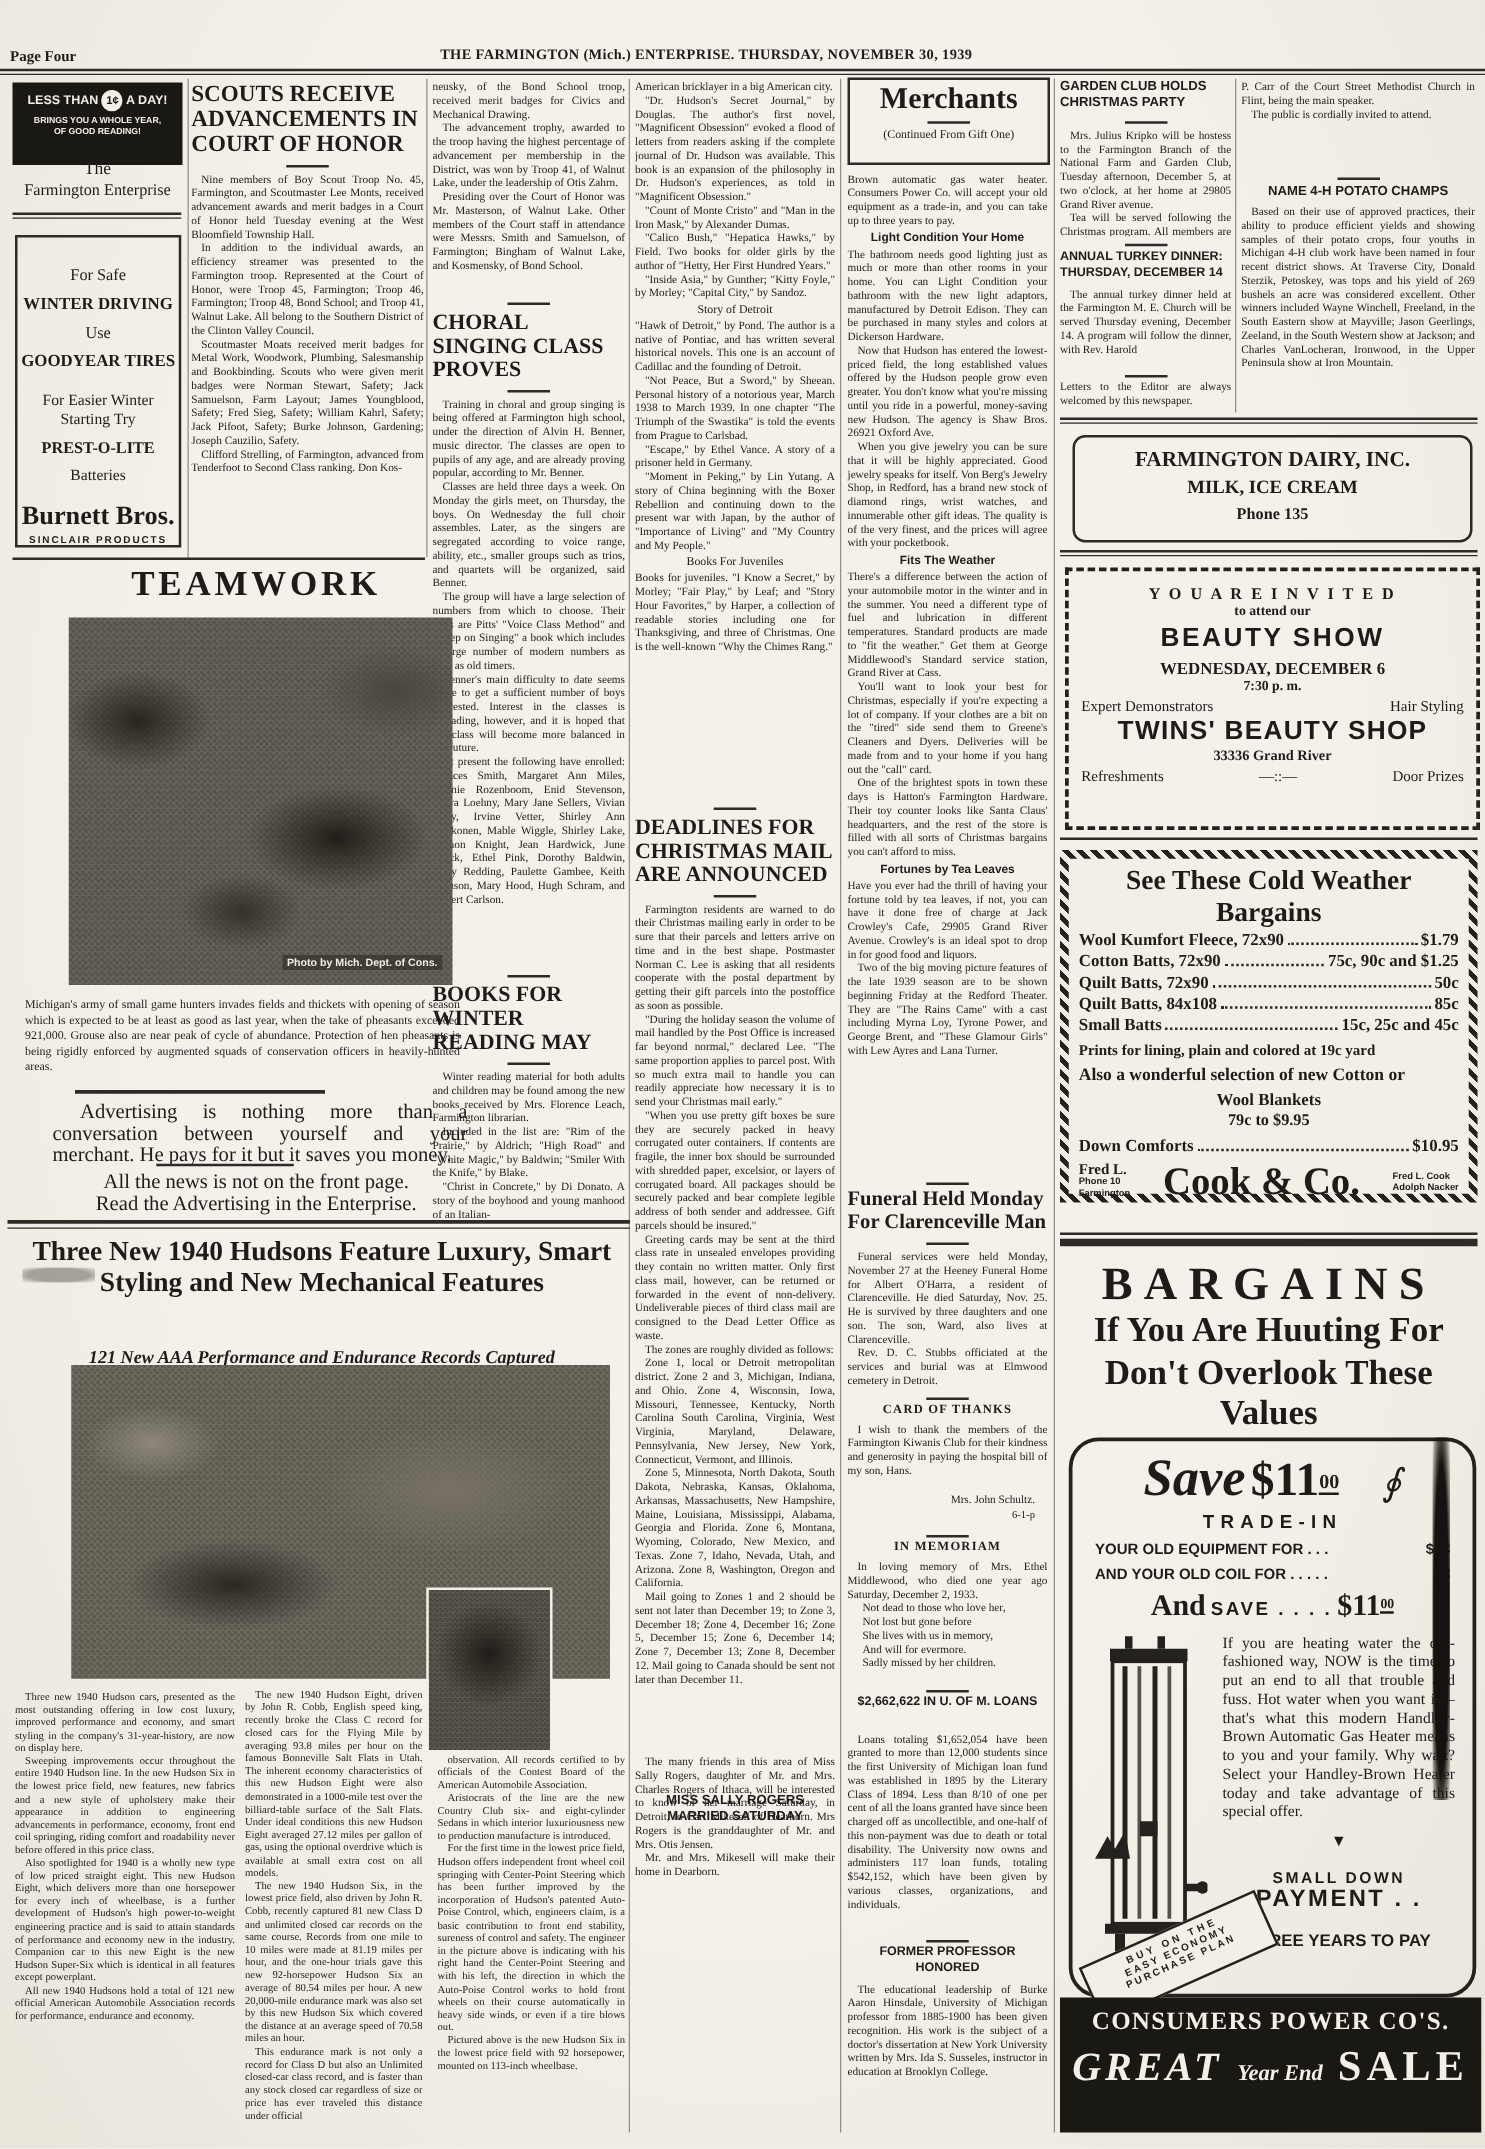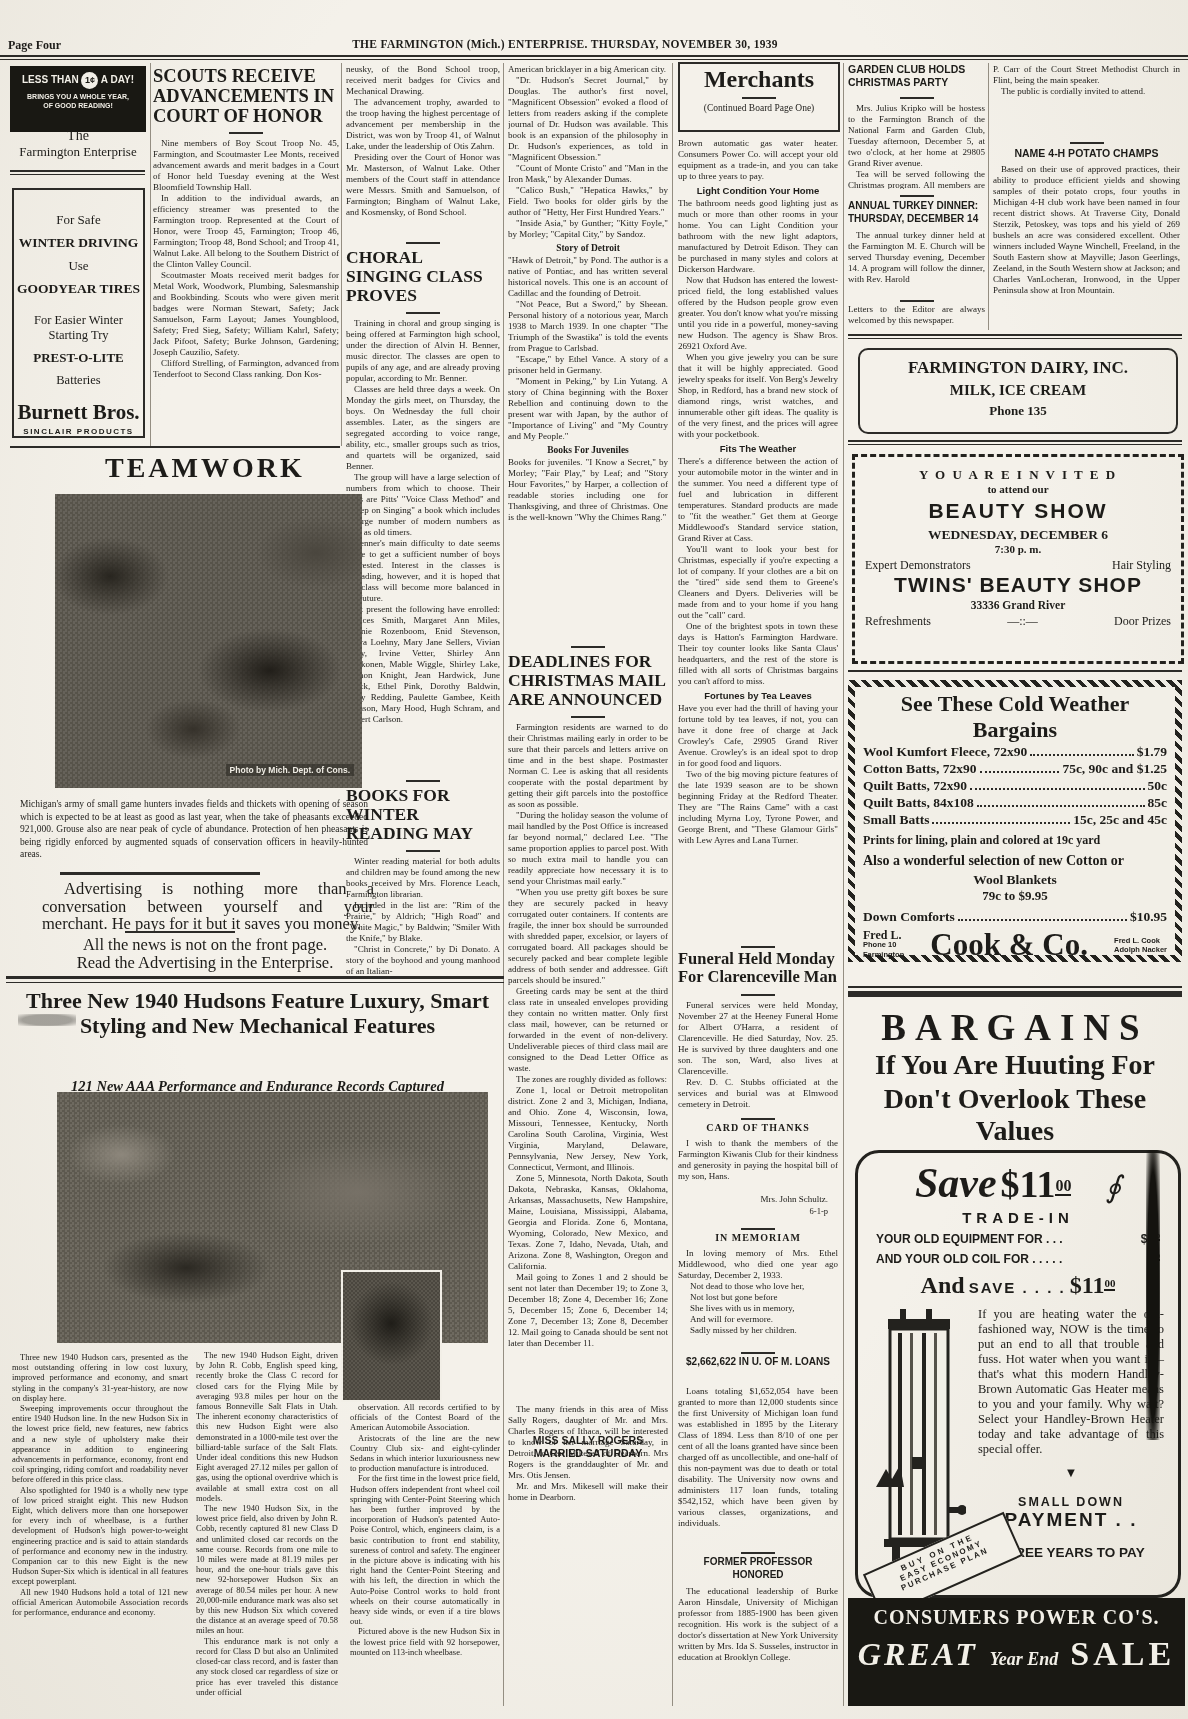--- a/index.html
+++ b/index.html
@@ -14,21 +14,21 @@
   .first-flush p:first-child{text-indent:0;}
   .hud p{font-size:8.5px;line-height:10.2px;}
   .hl-serif{font-family:"Liberation Serif",serif;font-weight:bold;}
   .hl-sans{font-family:"Liberation Sans",sans-serif;font-weight:bold;}
   .ctr{text-align:center;}
   .sep{height:2px;background:#2c2b28;width:34px;margin:4px auto;}
   .vrule{position:absolute;width:1px;background:#948e82;}
   .hrule{position:absolute;background:#2c2b28;}
   .drule{position:absolute;border-top:2px solid #2c2b28;border-bottom:1px solid #2c2b28;height:2px;}
   .sub{font-family:"Liberation Sans",sans-serif;font-weight:bold;font-size:9.5px;text-align:center;margin:3px 0 2px;text-indent:0 !important;}
-  .subserif{font-weight:bold;font-size:9.5px;text-align:center;margin:3px 0 2px;}
+  .subserif{font-weight:normal;font-size:9.5px;text-align:center;margin:3px 0 2px;}
   .photo{background:
     radial-gradient(ellipse 90px 60px at 18% 28%, #28251f 0%, transparent 65%),
     radial-gradient(ellipse 120px 70px at 70% 60%, #211e19 0%, transparent 60%),
     radial-gradient(ellipse 80px 50px at 45% 80%, #35312a 0%, transparent 60%),
     radial-gradient(ellipse 100px 60px at 85% 20%, #4a463e 0%, transparent 60%),
     repeating-conic-gradient(#57534a 0% 25%, #66625a 0% 50%) 0 0/5px 5px;}
   .photo2{background:
     radial-gradient(ellipse 140px 60px at 30% 70%, #2b2822 0%, transparent 60%),
     radial-gradient(ellipse 160px 80px at 70% 40%, #777167 0%, transparent 65%),
     radial-gradient(ellipse 90px 50px at 15% 25%, #8d877c 0%, transparent 60%),
@@ -176,21 +176,21 @@
   <div>MARRIED SATURDAY</div>
 </div>
 <div class="col news" style="left:508px;top:1404px;width:160px;height:236px;">
     <p>The many friends in this area of Miss Sally Rogers, daughter of Mr. and Mrs. Charles Rogers of Ithaca, will be interested to know of her marriage Saturday, in Detroit, to Carl Mikesell of Dearborn. Mrs Rogers is the granddaughter of Mr. and Mrs. Otis Jensen.</p>
     <p>Mr. and Mrs. Mikesell will make their home in Dearborn.</p>
   </div>
 
 <div class="abs boxed ctr" style="left:678px;top:62px;width:158px;height:66px;">
   <div class="hl-serif" style="font-size:24px;margin-top:2px;">Merchants</div>
   <div class="sep"></div>
-  <div style="font-size:9.5px;">(Continued Board Page One)</div>
+  <div style="font-size:9.5px;">(Continued From Gift One)</div>
 </div>
 <div class="col news first-flush" style="left:678px;top:138px;width:160px;height:800px;">
   <div>
       <p>Brown automatic gas water heater. Consumers Power Co. will accept your old equipment as a trade-in, and you can take up to three years to pay.</p>
     </div>
   <div class="sub">Light Condition Your Home</div>
   <div>
       <p>The bathroom needs good lighting just as much or more than other rooms in your home. You can Light Condition your bathroom with the new light adaptors, manufactured by Detroit Edison. They can be purchased in many styles and colors at Dickerson Hardware.</p>
       <p>Now that Hudson has entered the lowest-priced field, the long established values offered by the Hudson people grow even greater. You don't know what you're missing until you ride in a powerful, money-saving new Hudson. The agency is Shaw Bros. 26921 Oxford Ave.</p>
       <p>When you give jewelry you can be sure that it will be highly appreciated. Good jewelry speaks for itself. Von Berg's Jewelry Shop, in Redford, has a brand new stock of diamond rings, wrist watches, and innumerable other gift ideas. The quality is of the very finest, and the prices will agree with your pocketbook.</p>

